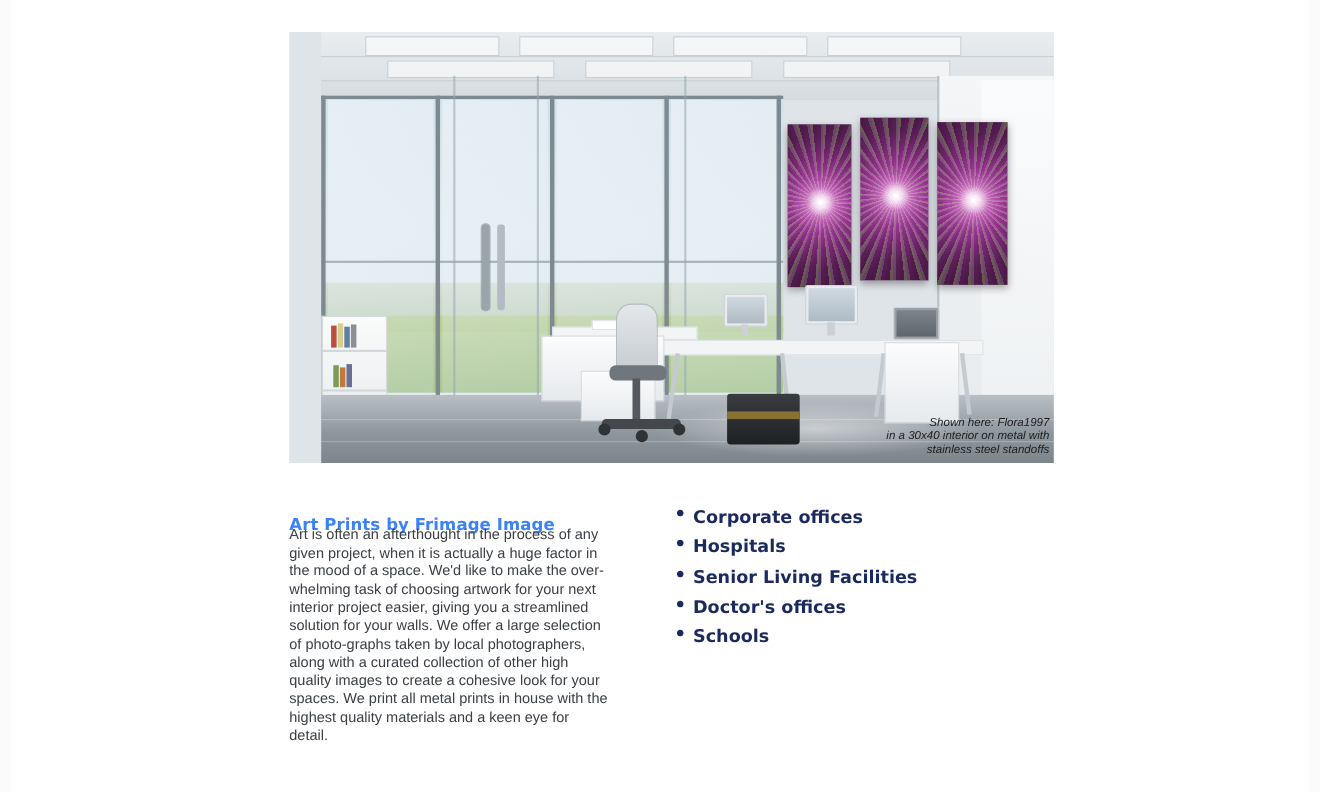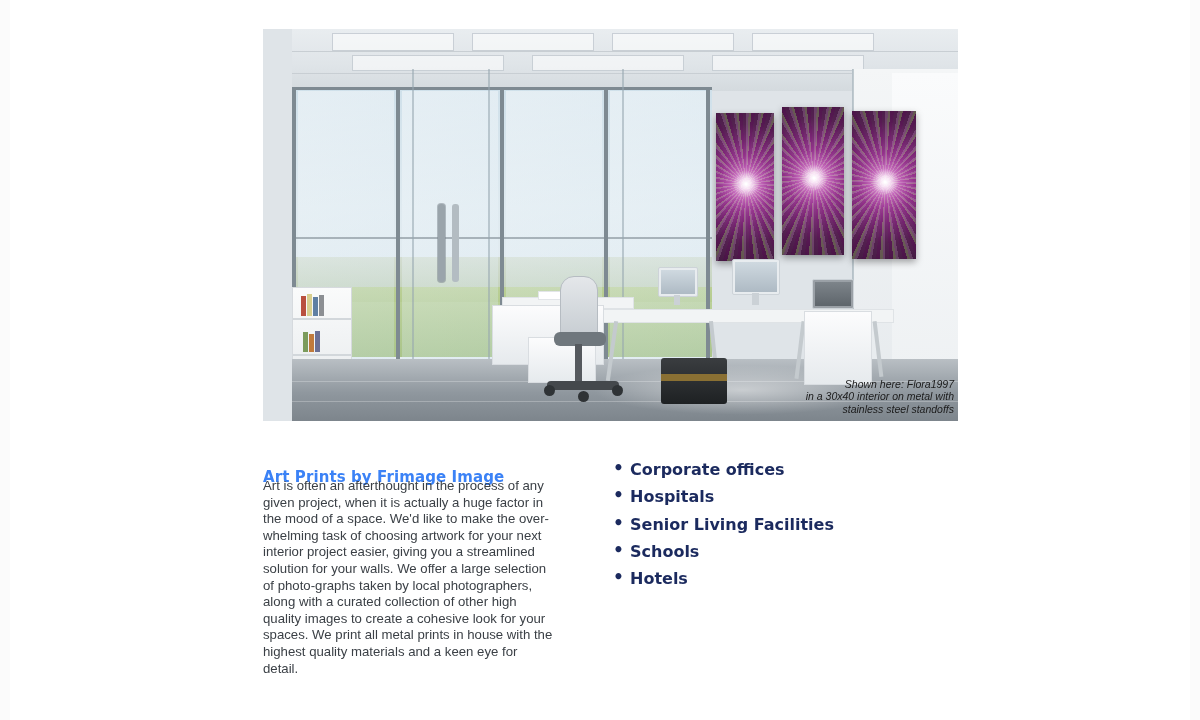--- a/index.html
+++ b/index.html
@@ -407,16 +407,16 @@
   </div>
 
   <div class="headline">Art Prints by Frimage Image</div>
 
   <div class="body-copy">Art is often an afterthought in the process of any given project, when it is actually a huge factor in the mood of a space. We'd like to make the over-whelming task of choosing artwork for your next interior project easier, giving you a streamlined solution for your walls. We offer a large selection of photo-graphs taken by local photographers, along with a curated collection of other high quality images to create a cohesive look for your spaces. We print all metal prints in house with the highest quality materials and a keen eye for detail.</div>
 
   <ul class="bullets">
     <li>Corporate offices</li>
     <li>Hospitals</li>
     <li>Senior Living Facilities</li>
+    <li>Doctor's offices</li>
     <li>Schools</li>
-    <li>Hotels</li>
   </ul>
 </div>
 
 </body></html>

